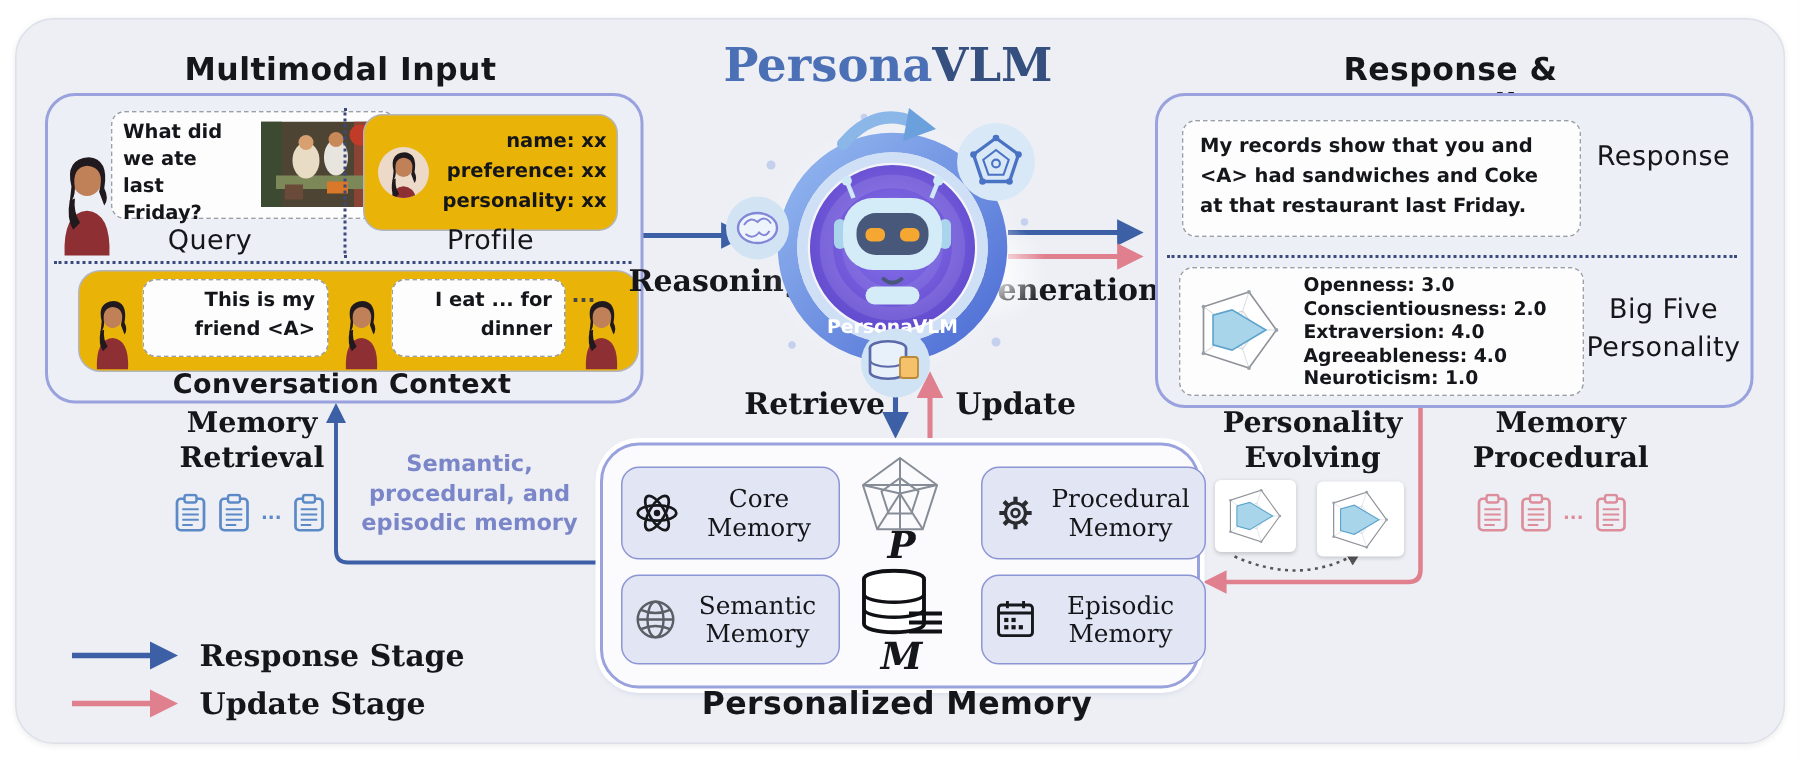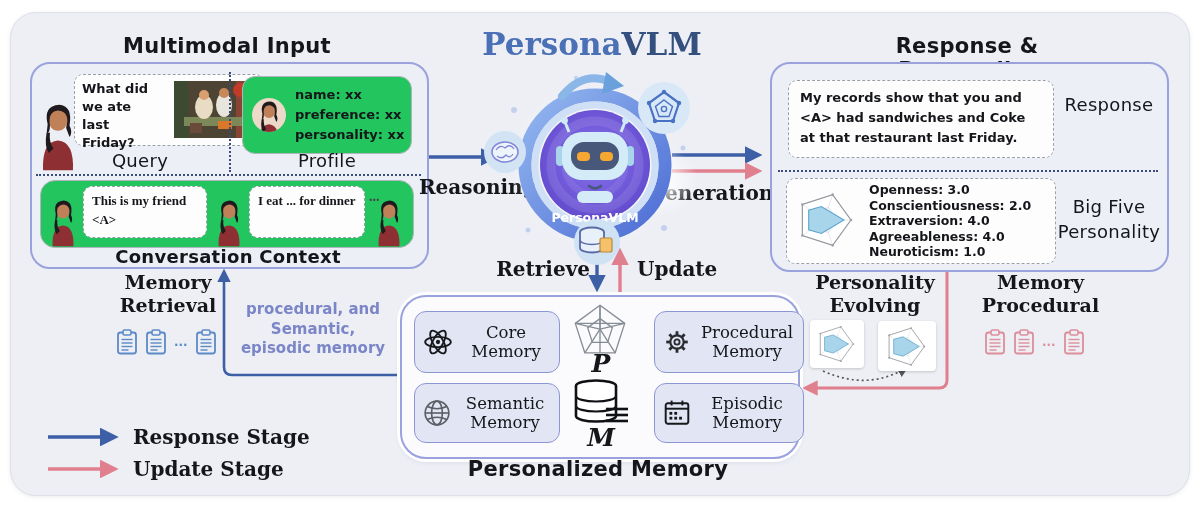--- a/index.html
+++ b/index.html
@@ -5,21 +5,21 @@
   html,body{margin:0;padding:0;background:#fff;}
   .canvas{position:relative;width:1199px;height:508px;background:#fff;overflow:hidden;
           font-family:"DejaVu Sans",sans-serif;color:#15161a;}
   .abs{position:absolute;}
   .frame{left:10px;top:12px;width:1178px;height:482px;background:#edeff5;
          border:1px solid #dde0e8;border-radius:26px;box-shadow:0 1px 4px rgba(0,0,0,.08);}
   
   .h-comic{font-weight:bold;letter-spacing:.3px;text-align:center;}
   .serifb{font-family:"DejaVu Serif",serif;font-weight:bold;}
   .big-box{border:2.2px solid #99a2dd;border-radius:20px;background:#edeff6;}
-  .white-box{background:#22c55e;border:1.5px solid #b3b5bd;border-radius:15px;}
+  .white-box{background:#eab308;border:1.5px solid #b3b5bd;border-radius:15px;text-align:right;}
   .bubble{background:#fdfdfe;border:1.6px dashed #9aa0a8;border-radius:9px;}
   .vdot{border-left:2.5px dotted #3a4a7c;}
   .hdot{border-top:2.5px dotted #3a4a7c;}
   .anno{color:#7b86c8;font-weight:bold;text-align:center;}
   .mem-cell{position:absolute;background:#e2e5f3;border:1.6px solid #8d96d4;border-radius:12px;
             display:flex;align-items:center;gap:8px;padding:0 8px;}
   .mem-label{font-family:"DejaVu Serif",serif;font-weight:normal;font-size:16.5px;line-height:19px;text-align:center;flex:1;}
   .clip-row{display:flex;align-items:center;gap:7px;}
   .mini-card{position:absolute;background:#fff;border-radius:4px;box-shadow:0 1px 3px rgba(0,0,0,.18);
              display:flex;align-items:center;justify-content:center;}
@@ -141,21 +141,21 @@
           </svg>
       </span>
       <div class="abs" style="left:52px;top:8px;font-size:13px;line-height:20px;font-weight:bold;">
         <div>name: xx</div>
         <div>preference: xx</div>
         <div>personality: xx</div>
       </div>
     </div>
     <div class="abs h-comic" style="left:235px;top:86px;width:120px;font-size:18px;font-weight:normal;">Profile</div>
 
-    <div class="abs white-box" style="left:8px;top:116px;width:372px;height:66px;font-family:Liberation Serif, serif;">
+    <div class="abs white-box" style="left:20px;top:116px;width:372px;height:66px;">
       <svg class="abs" style="left:6px;top:18px" width="32" height="48" viewBox="0 0 40 60">
           <use href="#i-person"></use>
         </svg>
       <div class="abs bubble" style="left:42px;top:5px;width:122px;height:50px;">
         <div style="padding:4px 8px;font-size:13px;line-height:19px;font-weight:bold;">This is my friend &lt;A&gt;</div>
       </div>
       <svg class="abs" style="left:172px;top:18px" width="32" height="48" viewBox="0 0 40 60">
           <use href="#i-person"></use>
         </svg>
       <div class="abs bubble" style="left:208px;top:5px;width:114px;height:50px;">
@@ -286,22 +286,22 @@
       </svg>
     <svg width="22" height="26" viewBox="0 0 22 26">
         <use href="#i-clip"></use>
       </svg>
     <span style="font-size:12px;font-weight:bold;color:#5b8ac7;">...</span>
     <svg width="22" height="26" viewBox="0 0 22 26">
         <use href="#i-clip"></use>
       </svg>
   </div>
   <div class="abs anno" style="left:233px;top:300px;width:160px;font-size:15px;line-height:19.5px;z-index:2">
+    <div>Semantic,</div>
     <div>procedural, and</div>
-    <div>Semantic,</div>
     <div>episodic memory</div>
   </div>
 
   <div class="abs" style="left:400px;top:295px;width:396px;height:160px;background:#fbfbfd;border:2.4px solid #99a2dd;border-radius:26px;box-shadow:0 0 0 3px #fff,0 2px 5px rgba(80,90,160,.25);z-index:2">
     <div class="mem-cell" style="left:12px;top:14px;width:128px;height:60px;">
       <svg width="30" height="30" viewBox="0 0 28 28">
         <g fill="none" stroke="#16181c" stroke-width="1.7">
           <ellipse cx="14" cy="14" rx="12" ry="4.8"></ellipse>
           <ellipse cx="14" cy="14" rx="12" ry="4.8" transform="rotate(60 14 14)"></ellipse>
           <ellipse cx="14" cy="14" rx="12" ry="4.8" transform="rotate(120 14 14)"></ellipse>

